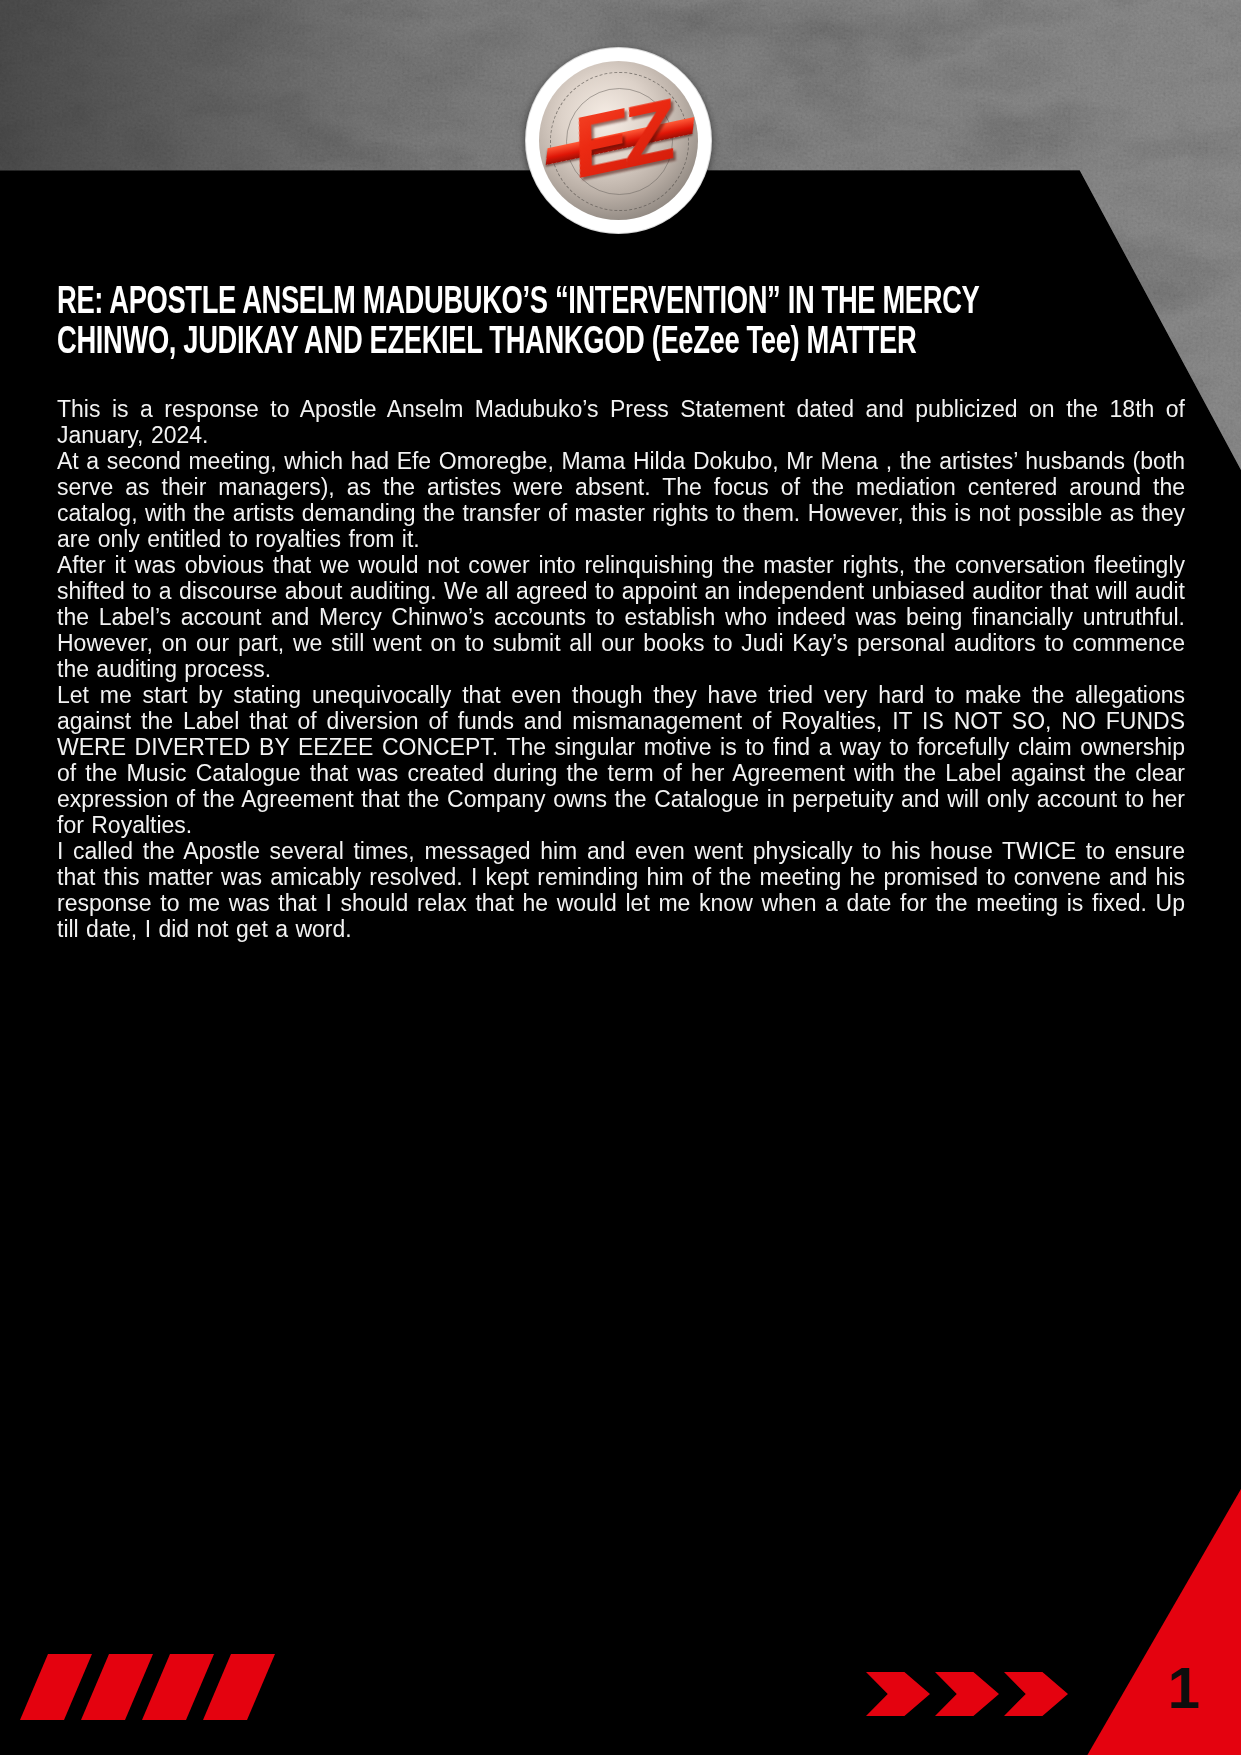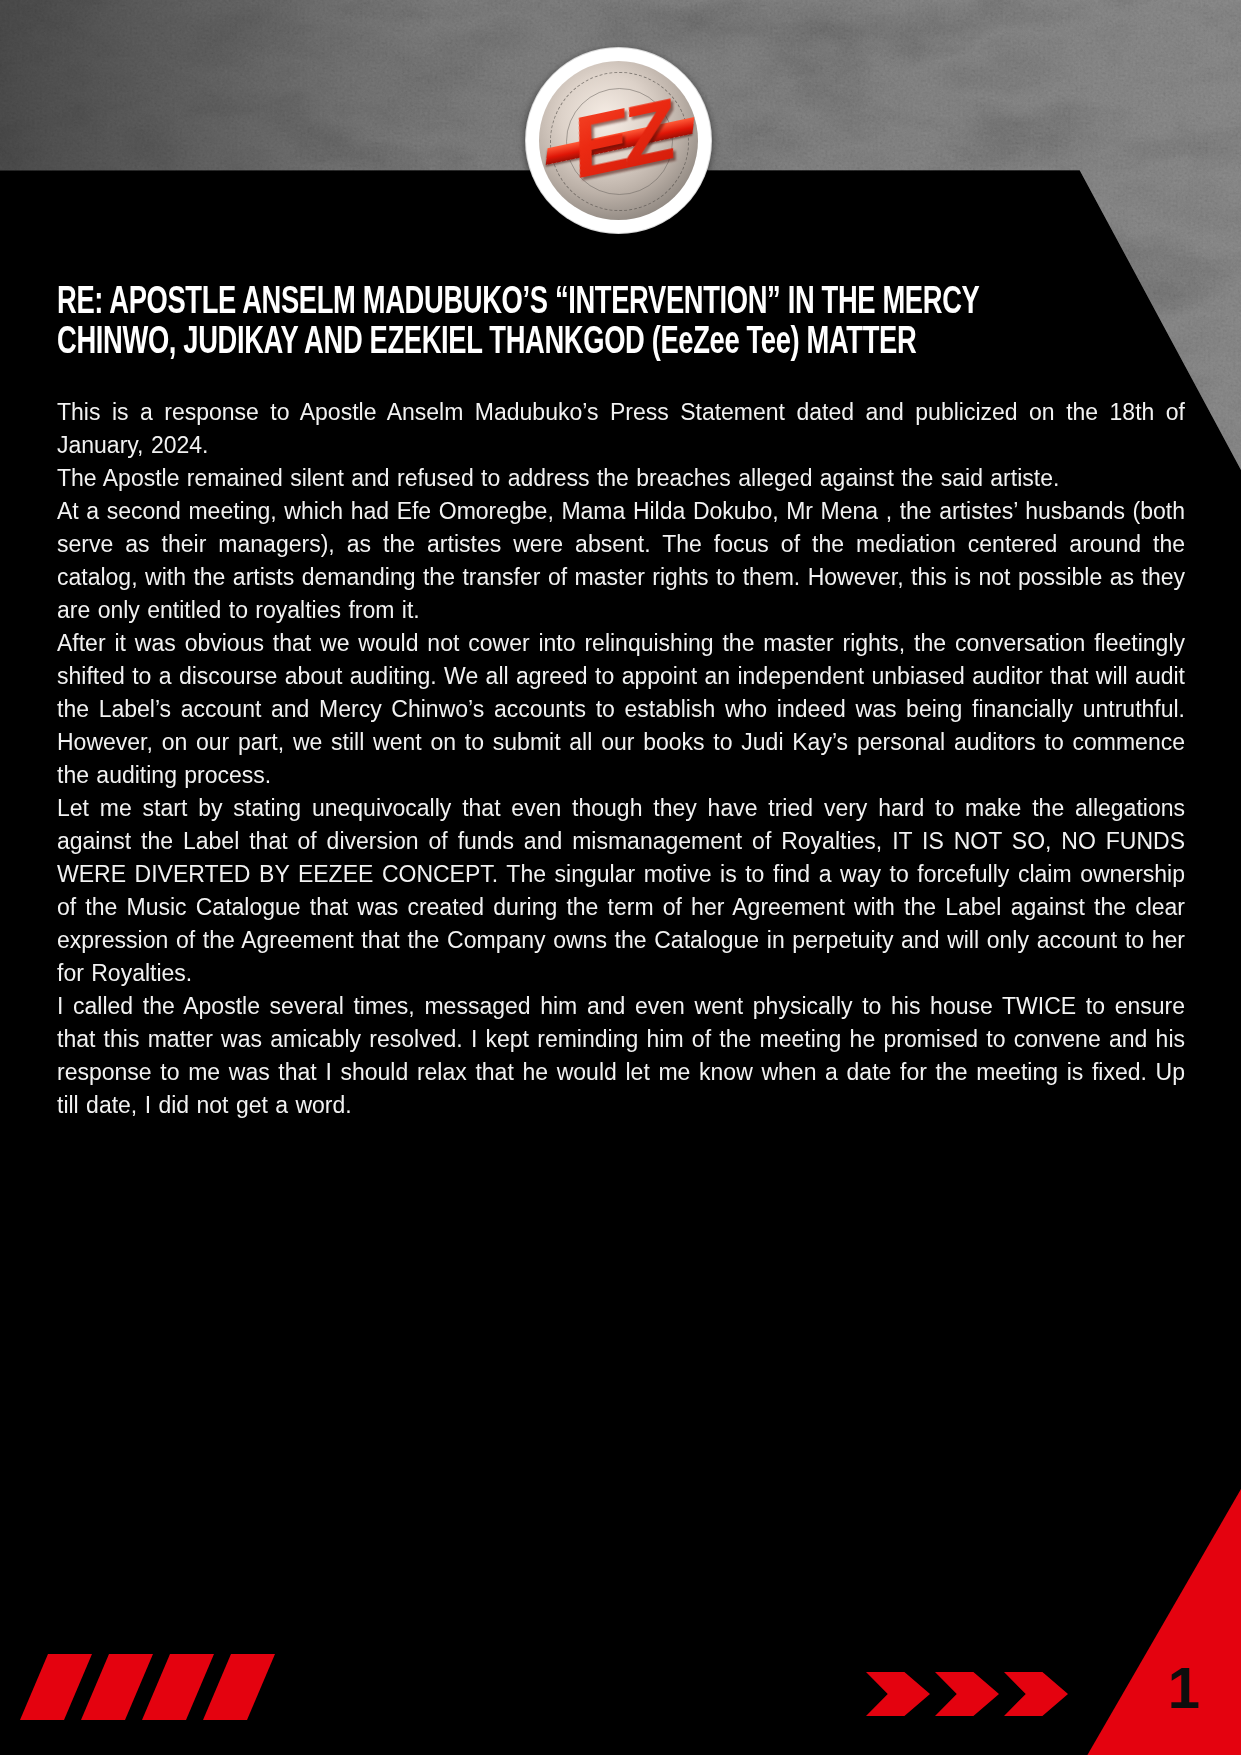--- a/index.html
+++ b/index.html
@@ -56,21 +56,21 @@
   .title{position:absolute;left:57px;top:280px;color:#fff;}
   .title-line{
     font-weight:bold;font-size:38px;line-height:40px;white-space:nowrap;
     transform:scaleX(.72);transform-origin:left top;
     letter-spacing:-.5px;
   }
 
   
   .body-text{
     position:absolute;left:57px;top:396px;width:1128px;
-    color:#f2f2f2;font-size:23px;line-height:33px;
+    color:#f2f2f2;font-size:23px;line-height:26px;
     text-align:justify;word-spacing:1px;
   }
   .body-text p{margin:0;}
   .body-text p:nth-child(9){margin-top:42px;}
 
   
   .slashes{
     position:absolute;left:34px;top:1654px;height:66px;
     display:flex;gap:17px;
     transform:skewX(-23deg);
@@ -138,21 +138,20 @@
     </div>
   </div>
 
   <div class="title">
     <div class="title-line">RE: APOSTLE ANSELM MADUBUKO’S “INTERVENTION” IN THE MERCY</div>
     <div class="title-line">CHINWO, JUDIKAY AND EZEKIEL THANKGOD (EeZee Tee) MATTER</div>
   </div>
 
   <div class="body-text">
       <p>This is a response to Apostle Anselm Madubuko’s Press Statement dated and publicized on the 18th of January, 2024.</p>
-      <p>The Apostle remained silent and refused to address the breaches alleged against the said artiste.</p>
       <p>At a second meeting, which had Efe Omoregbe, Mama Hilda Dokubo, Mr Mena , the artistes’ husbands (both serve as their managers), as the artistes were absent. The focus of the mediation centered around the catalog, with the artists demanding the transfer of master rights to them. However, this is not possible as they are only entitled to royalties from it.</p>
       <p>After it was obvious that we would not cower into relinquishing the master rights, the conversation fleetingly shifted to a discourse about auditing. We all agreed to appoint an independent unbiased auditor that will audit the Label’s account and Mercy Chinwo’s accounts to establish who indeed was being financially untruthful. However, on our part, we still went on to submit all our books to Judi Kay’s personal auditors to commence the auditing process.</p>
       <p>Let me start by stating unequivocally that even though they have tried very hard to make the allegations against the Label  that of diversion of funds and mismanagement of Royalties, IT IS NOT SO, NO FUNDS WERE DIVERTED BY EEZEE CONCEPT. The singular motive is to find a way to forcefully claim ownership of the Music Catalogue that was created during the term of her Agreement with the Label against the clear expression of the Agreement that the Company owns the Catalogue in perpetuity and will only account to her for Royalties.</p>
       <p>I called the Apostle several times, messaged him and even went physically to his house TWICE to ensure that this matter was amicably resolved. I kept reminding  him of the meeting he promised to convene and his response to me was that I should relax that he would let me know when a date for the meeting is fixed. Up till date, I did not get a word.</p>
     </div>
 
   <div class="slashes">
     <div class="slash"></div>
     <div class="slash"></div>
     <div class="slash"></div>

